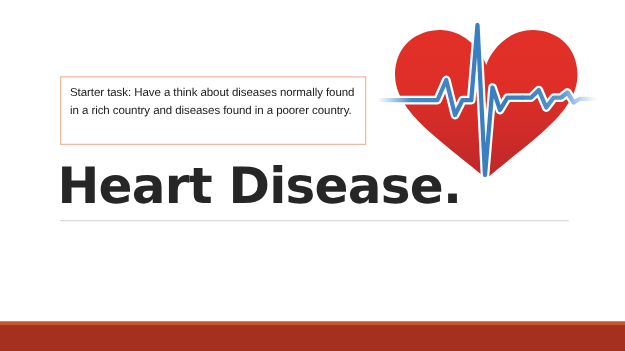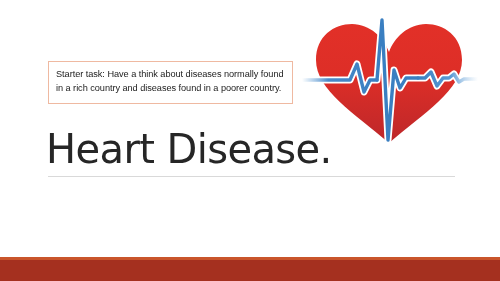--- a/index.html
+++ b/index.html
@@ -17,42 +17,42 @@
     background: #ffffff;
     overflow: hidden;
   }
 
   
   #starter-box {
     position: absolute;
     left: 48px;
     top: 61px;
     width: 245px;
-    height: 43px;
+    height: 55px;
     box-sizing: border-box;
     border: 1px solid #efb9a1;
     background: #ffffff;
     padding: 5px 7px 4px 7px;
   }
   #starter-text {
     font-family: "Liberation Sans", sans-serif;
     font-size: 9.2px;
     line-height: 14.2px;
     color: #1b1b1b;
     letter-spacing: -0.05px;
     white-space: pre-line;
   }
 
   
   #title {
     position: absolute;
     left: 46px;
     top: 126px;
     font-family: "DejaVu Sans", sans-serif;
-    font-weight: 400;
+    font-weight: 700;
     font-size: 40px;
     line-height: 46px;
     letter-spacing: -0.6px;
     color: #262626;
     white-space: nowrap;
   }
 
   
   #divider {
     position: absolute;

